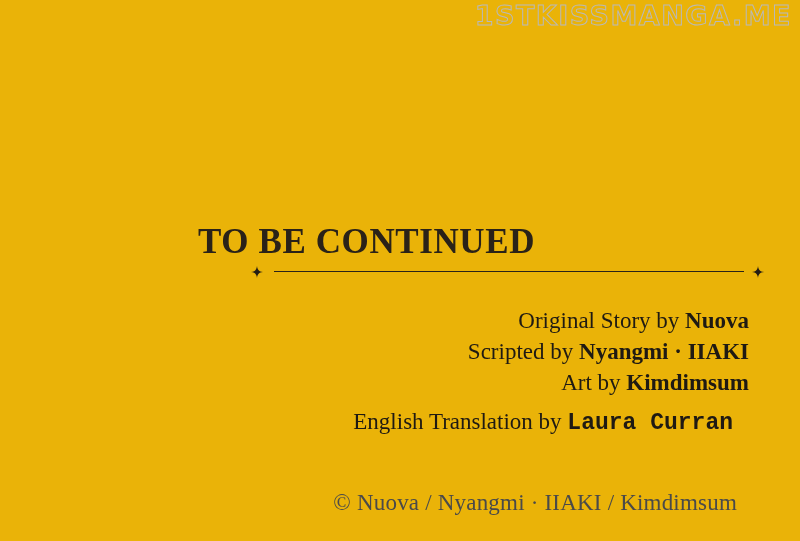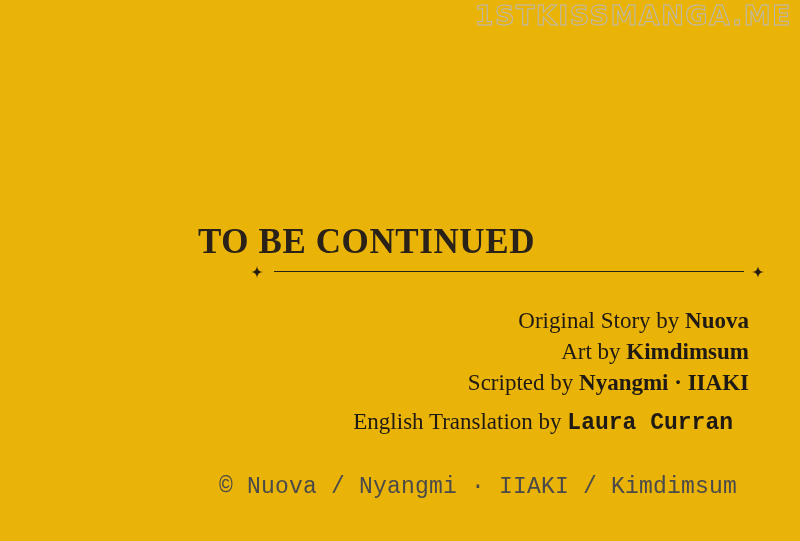--- a/index.html
+++ b/index.html
@@ -122,24 +122,24 @@
     color: #1f1a13;
     white-space: nowrap;
   }
   .translation .role { font-weight: 400; }
   .translation .name { font-weight: 700; font-family: Liberation Mono, monospace; }
 
   
   .copyright {
     position: absolute;
     left: 0;
-    top: 472px;
+    top: 488px;
     width: 737px;
     text-align: right;
-    font-family: Liberation Mono, monospace;
+    font-family: Liberation Serif, serif;
     font-size: 23px;
     line-height: 30px;
     letter-spacing: 0.2px;
     color: #4a4a4a;
     white-space: nowrap;
   }
 </style>
 </head>
 <body>
 
@@ -163,24 +163,24 @@
           <path d="M6 0 C6.5 4 8 5.5 12 6 C8 6.5 6.5 8 6 12 C5.5 8 4 6.5 0 6 C4 5.5 5.5 4 6 0 Z" fill="currentColor"></path>
         </svg>
       </span>
     </div>
 
     <div class="staff">
       <div class="staff-line">
         <span class="role">Original Story by </span><span class="name">Nuova</span>
       </div>
       <div class="staff-line">
-        <span class="role">Art by </span><span class="name">Kimdimsum</span>
+        <span class="role">Scripted by </span><span class="name">Nyangmi · IIAKI</span>
       </div>
       <div class="staff-line">
-        <span class="role">Scripted by </span><span class="name">Nyangmi · IIAKI</span>
+        <span class="role">Art by </span><span class="name">Kimdimsum</span>
       </div>
     </div>
 
     <div class="translation">
       <span class="role">English Translation by </span><span class="name">Laura Curran</span>
     </div>
 
     <div class="copyright">© Nuova / Nyangmi · IIAKI / Kimdimsum</div>
 
   </div>

